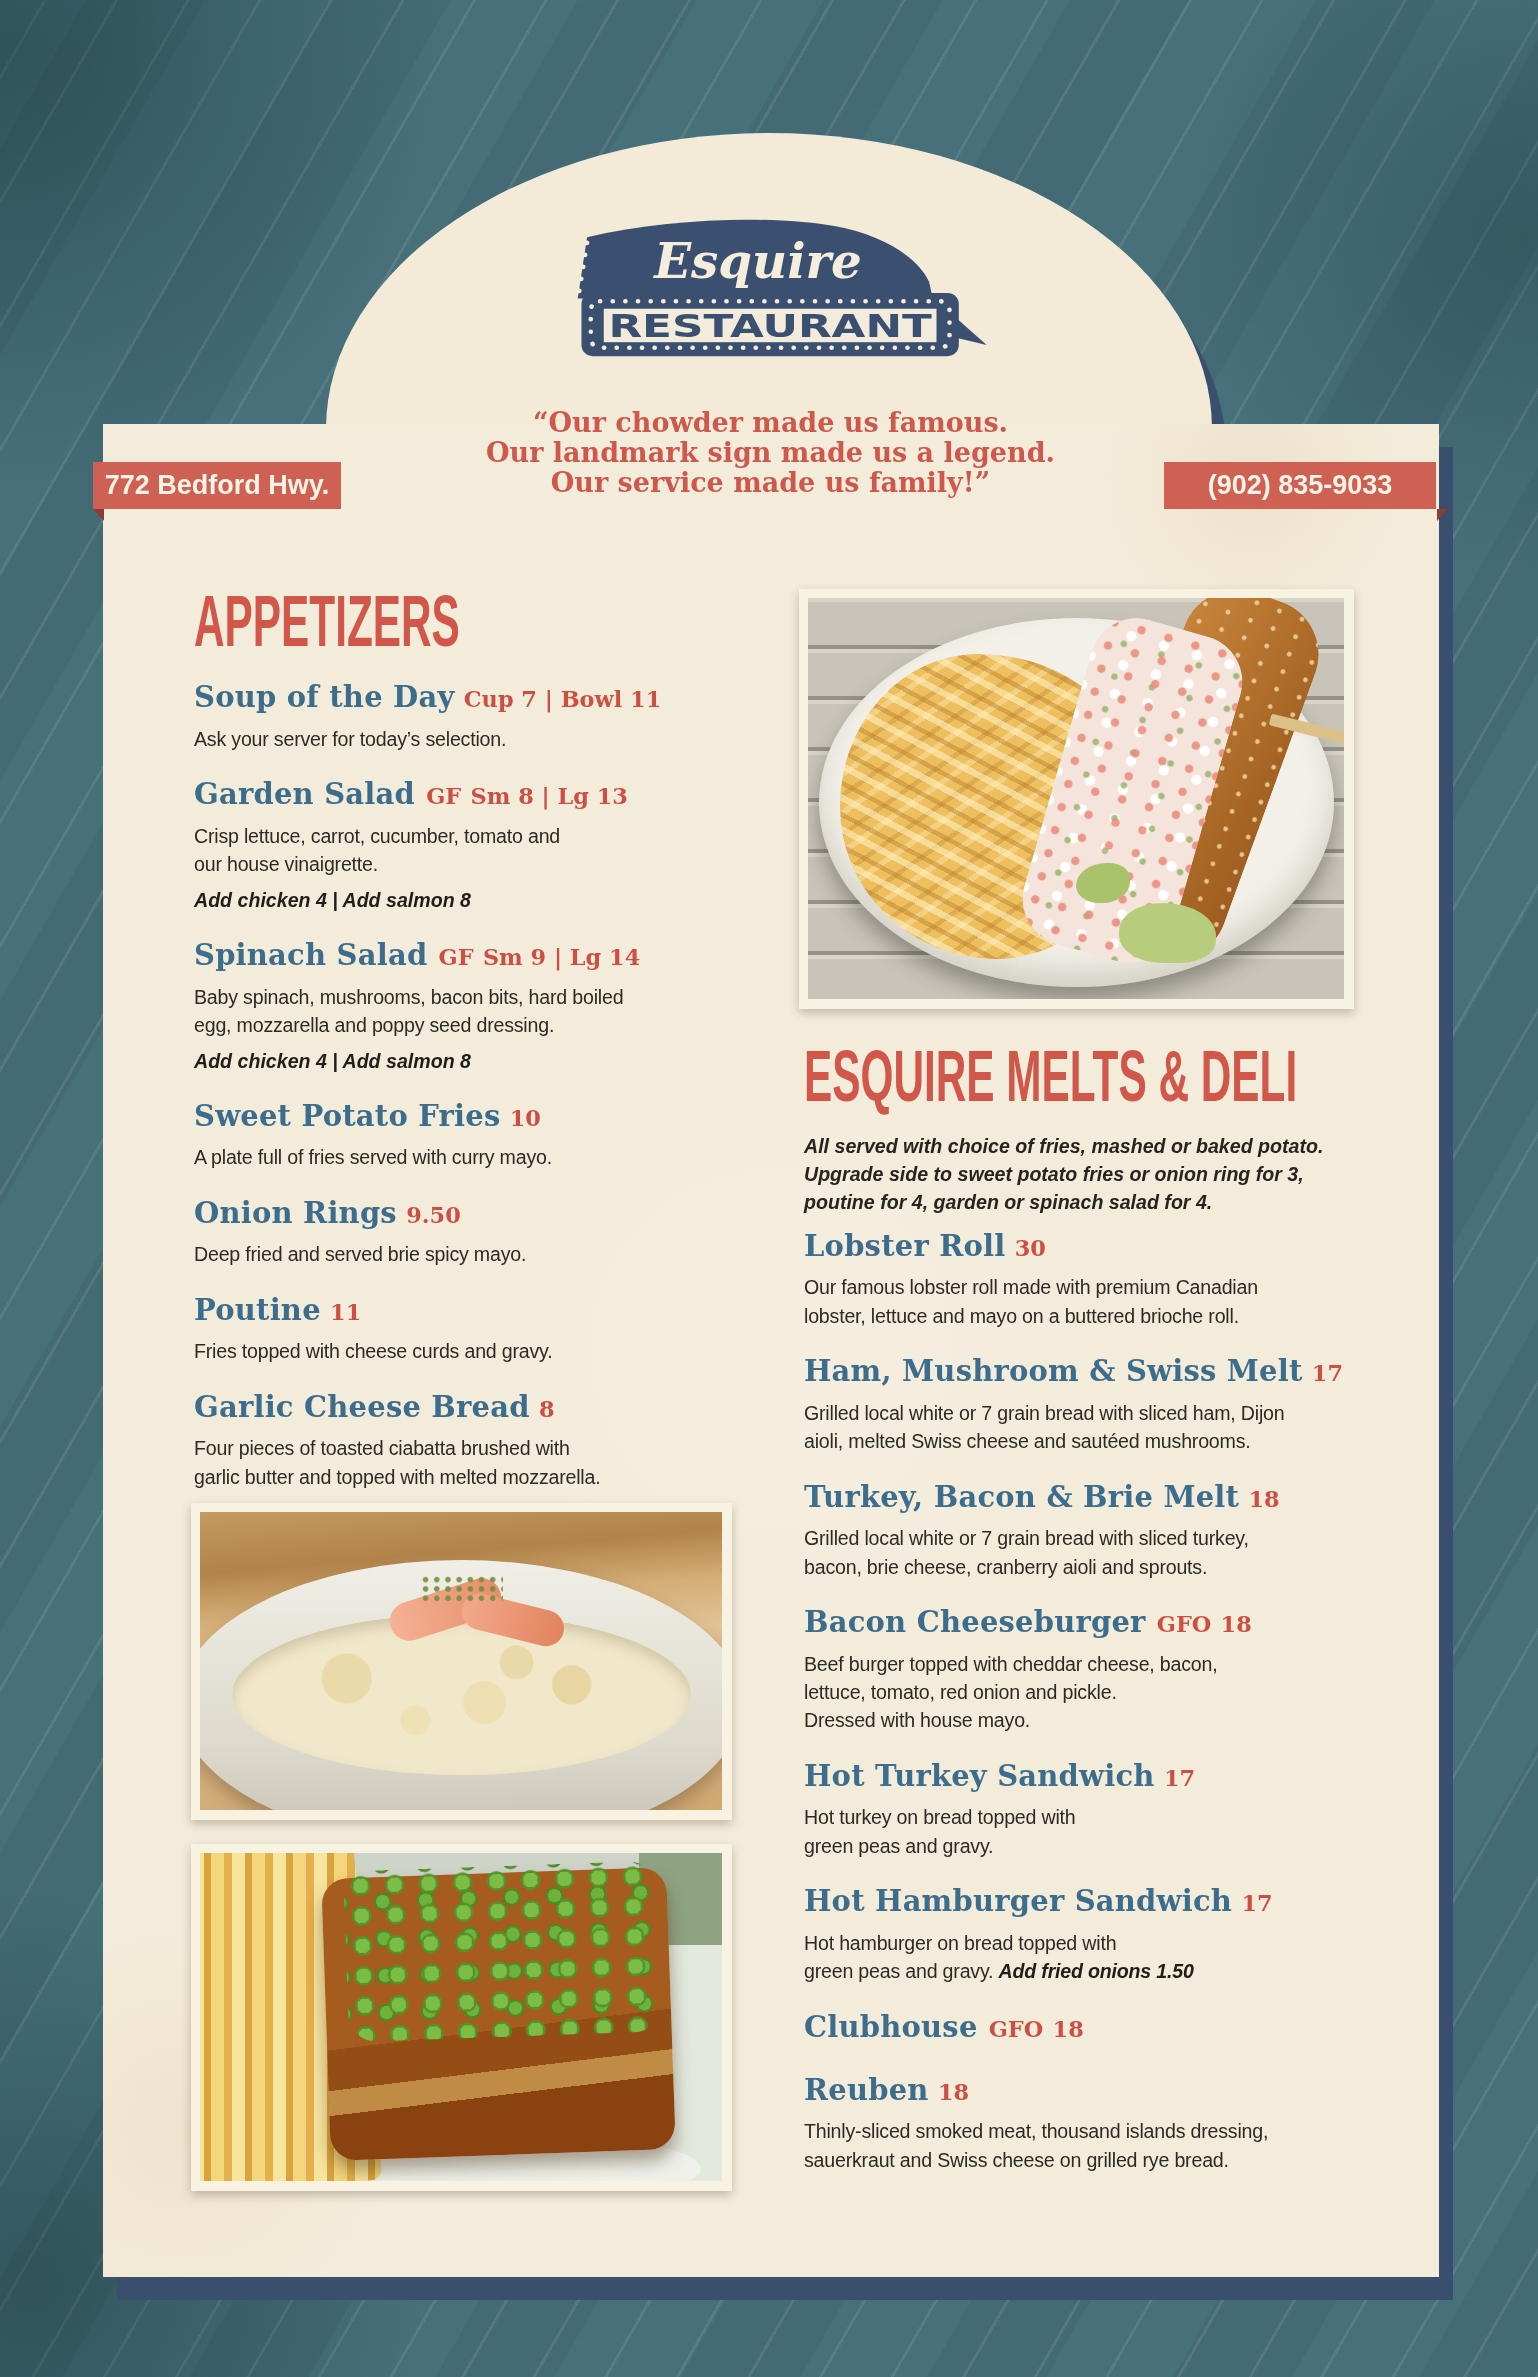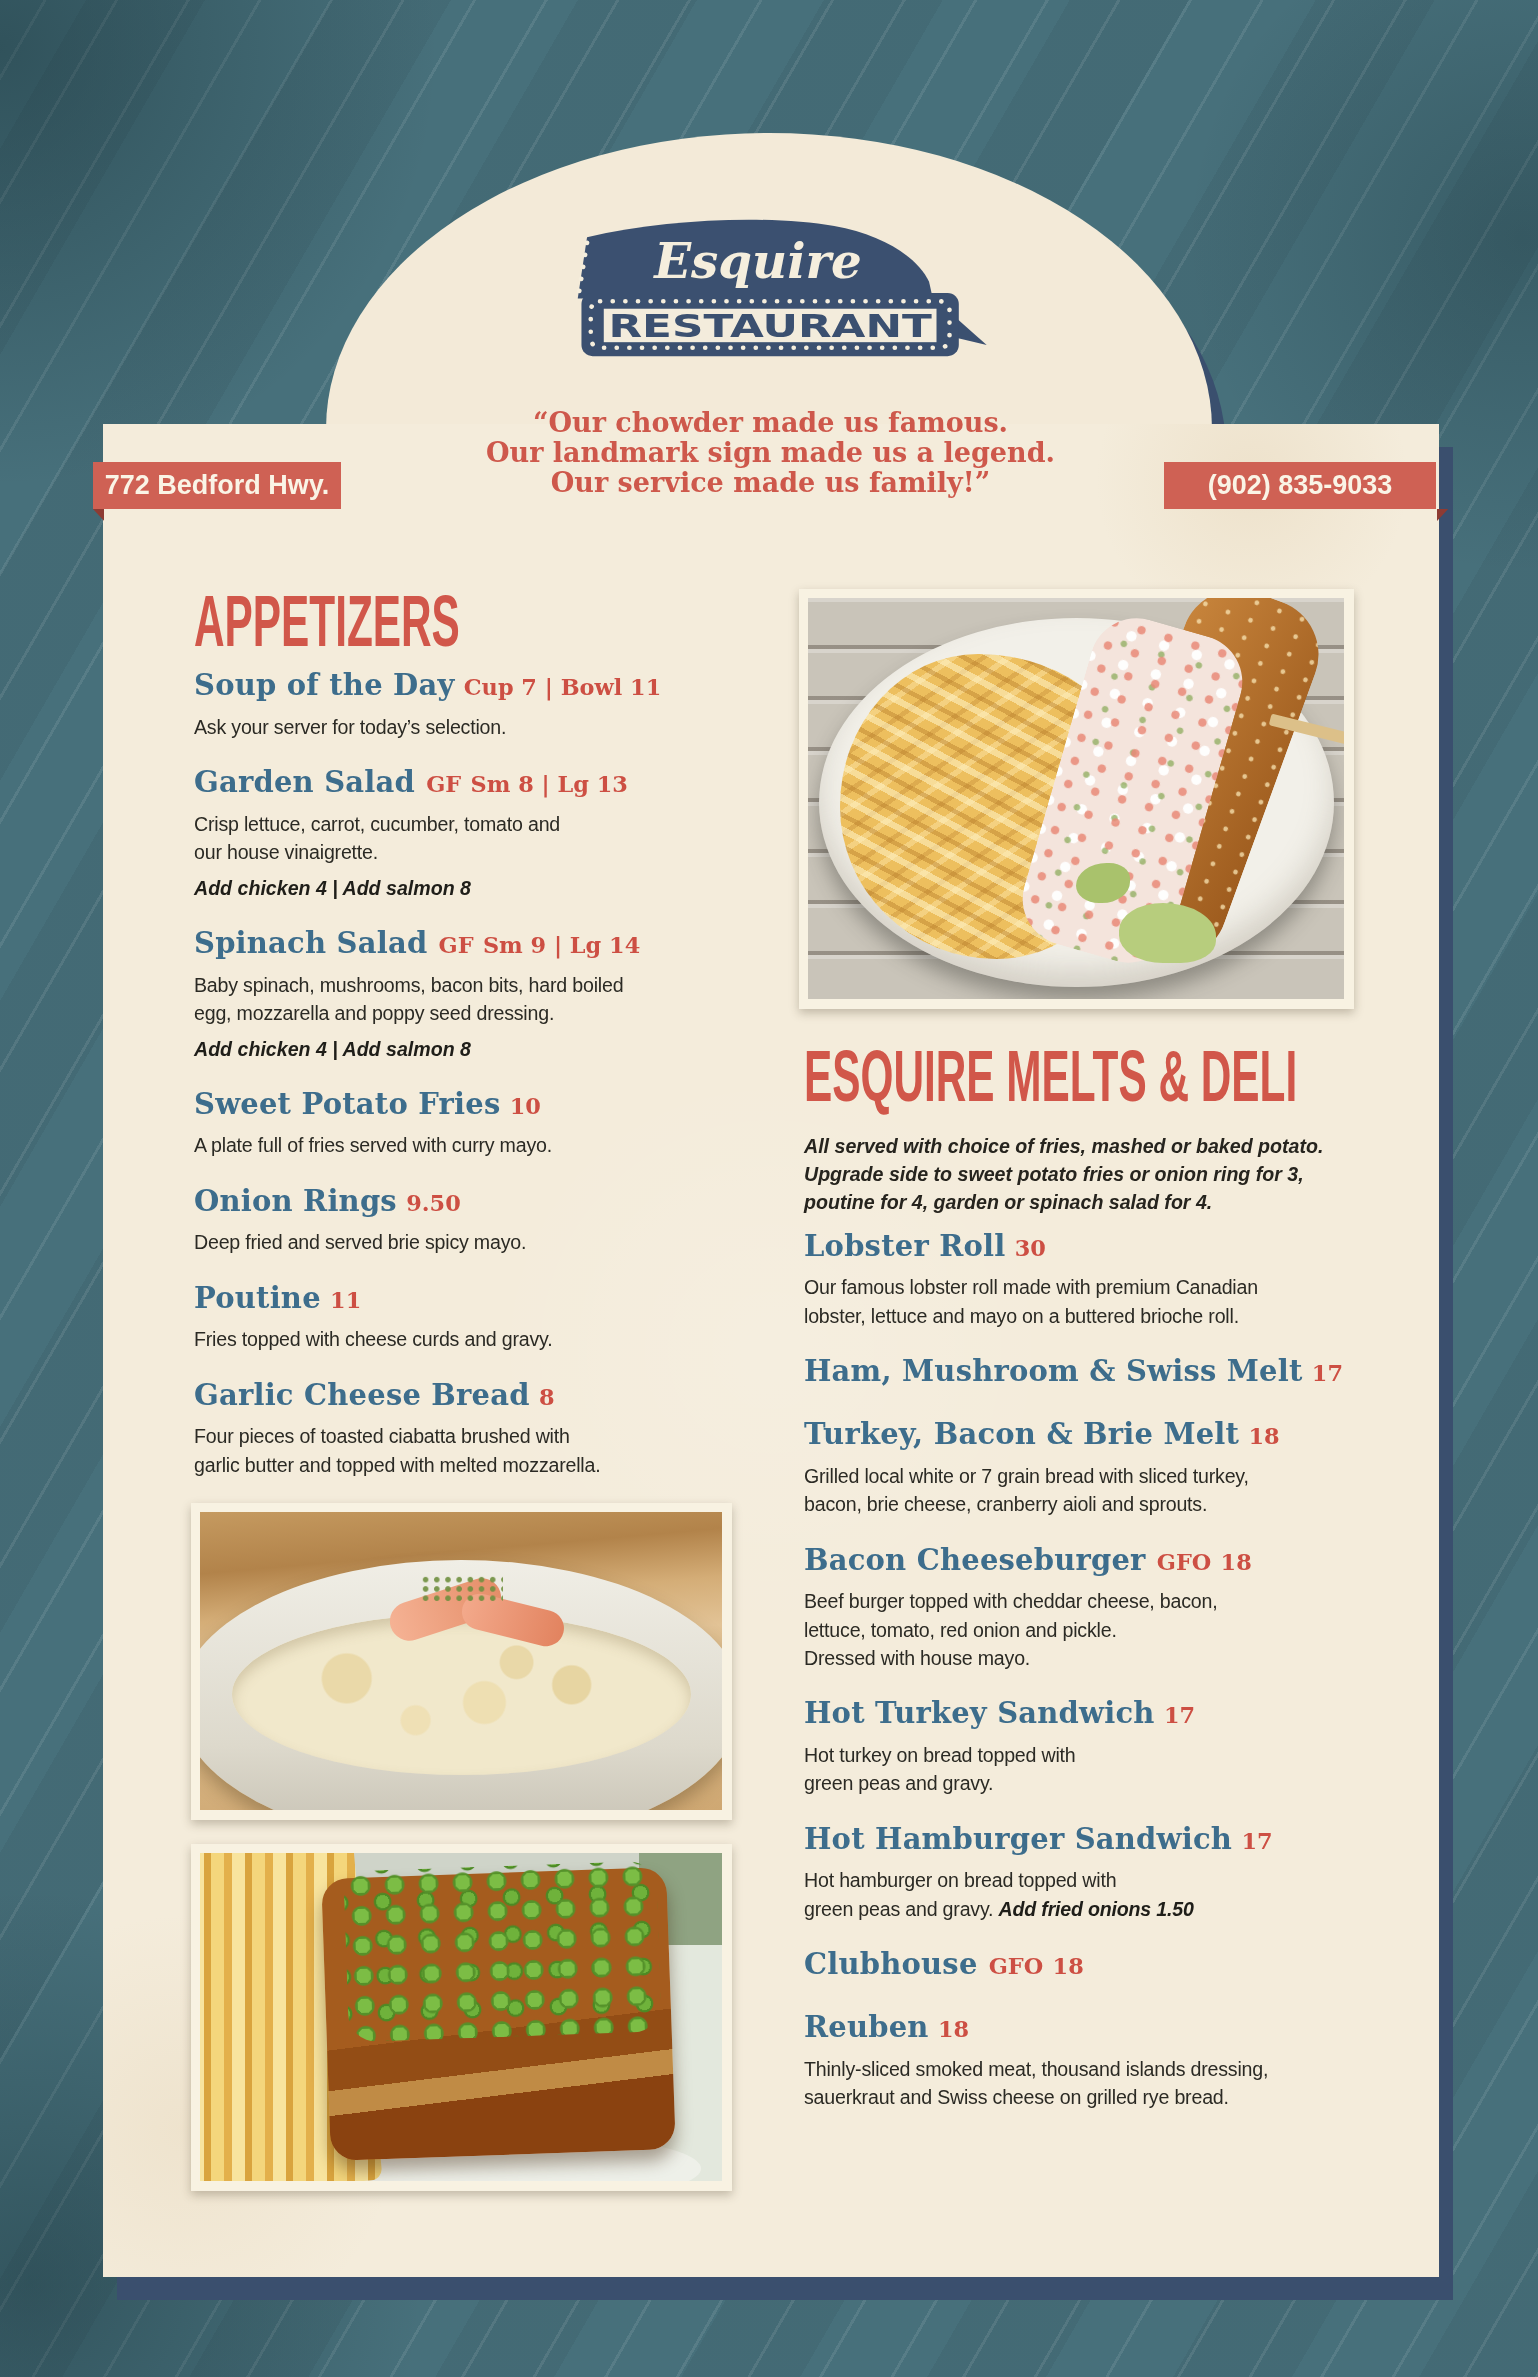--- a/index.html
+++ b/index.html
@@ -42,21 +42,21 @@
   .fold{position:absolute;width:11.2px;height:12px;background:#8e3b33;}
   .fold-left{left:93px;top:509px;clip-path:polygon(0 0,100% 0,100% 100%);}
   .fold-right{left:1437px;top:509px;clip-path:polygon(0 0,100% 0,0 100%);}
 
   
   .col{position:absolute;width:559px;}
   .col-left{left:194px;top:585px;}
   .col-right{left:804px;top:1040px;}
   .section-title{font-weight:bold;font-size:73px;line-height:71px;color:#d1574a;white-space:nowrap;}
   .section-title .condense{display:inline-block;transform:scaleX(.58);transform-origin:0 50%;letter-spacing:0px;}
-  .col-left .section-title{margin-bottom:12px;}
+  .col-left .section-title{margin-bottom:24px;}
   .col-right .section-title{margin-bottom:20.5px;}
   .section-note{font-size:19.6px;line-height:28.4px;font-style:italic;font-weight:bold;
     color:#26241e;margin-bottom:12px;white-space:pre-line;}
   .item{margin-bottom:24px;}
   .iname{font-family:"DejaVu Serif",serif;font-weight:bold;line-height:34px;margin-bottom:5.6px;}
   .n{font-size:29px;color:#3d6d8c;letter-spacing:0.2px;}
   .t{font-size:22.4px;color:#cd4f43;margin-left:11.2px;}
   .p{font-size:22.4px;color:#cd4f43;margin-left:9.3px;}
   .idesc{font-size:19.6px;line-height:28.4px;color:#2b2a24;letter-spacing:-0.2px;white-space:pre-line;}
   .iaddon{font-size:19.6px;line-height:28px;font-style:italic;font-weight:bold;color:#1f1e19;margin-top:7.5px;}
@@ -212,20 +212,22 @@
 poutine for 4,  garden or spinach salad for 4.</div>
 
   <div class="item">
     <div class="iname"><span class="n">Lobster Roll</span><span class="p">30</span></div>
     <div class="idesc">Our famous lobster roll made with premium Canadian
 lobster, lettuce and mayo on a buttered brioche roll.</div>
   </div>
 
   <div class="item">
     <div class="iname"><span class="n">Ham, Mushroom &amp; Swiss Melt</span><span class="p">17</span></div>
+    <div class="idesc">Grilled local white or 7 grain bread with sliced ham, Dijon
+aioli, melted Swiss cheese and sautéed mushrooms.</div>
   </div>
 
   <div class="item">
     <div class="iname"><span class="n">Turkey, Bacon &amp; Brie Melt</span><span class="p">18</span></div>
     <div class="idesc">Grilled local white or 7 grain bread with sliced turkey,
 bacon, brie cheese, cranberry aioli and sprouts.</div>
   </div>
 
   <div class="item">
     <div class="iname"><span class="n">Bacon Cheeseburger</span><span class="t">GFO</span><span class="p">18</span></div>

